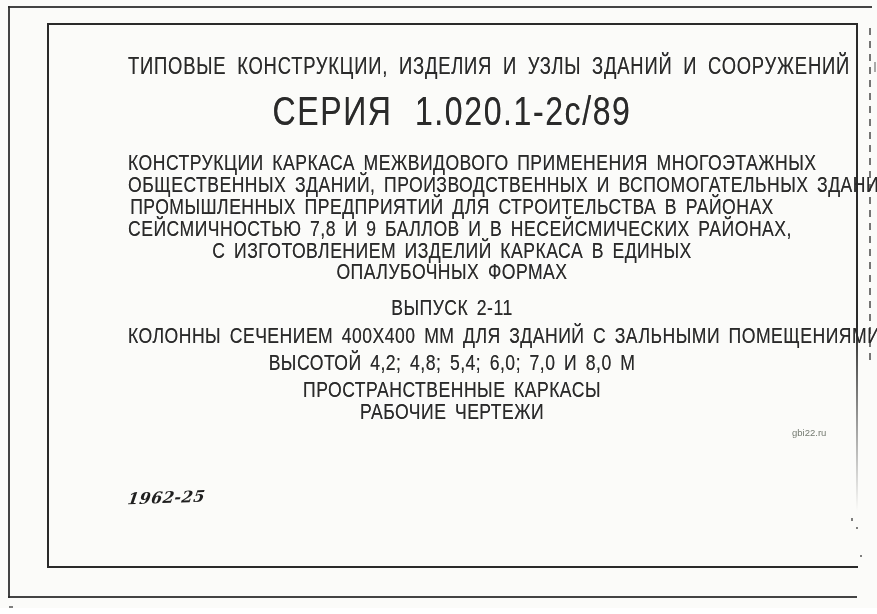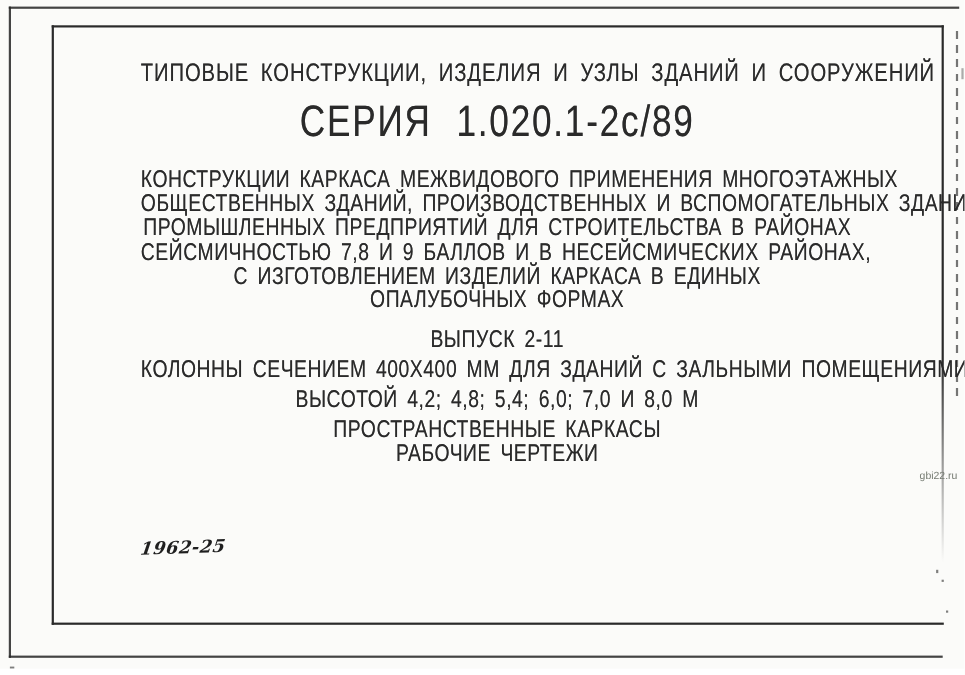--- a/index.html
+++ b/index.html
@@ -45,21 +45,21 @@
   
   .handwritten{
     position:absolute;left:128px;top:489px;
     font-family:"DejaVu Serif","Liberation Serif",serif;
     font-style:italic;font-weight:bold;font-size:16px;line-height:18px;
     letter-spacing:.5px;color:#1f1f1f;
     transform:skewX(-10deg) rotate(-2deg);
   }
   
   .watermark{
-    position:absolute;left:836px;top:427px;
+    position:absolute;left:792px;top:427px;
     font-size:9.5px;line-height:11px;letter-spacing:0;
     color:var(--watermark,#747a71);z-index:5;
   }
   
   .speck{position:absolute;background:#4a4a4a;opacity:.7;}
   .sp1{left:293px;top:248px;width:2px;height:2px;}
   .sp2{left:851px;top:518px;width:2px;height:3px;}
   .sp3{left:856px;top:527px;width:2px;height:2px;}
   .sp4{left:860px;top:555px;width:2px;height:2px;}
   .sp5{left:9px;top:606px;width:4px;height:2px;}

